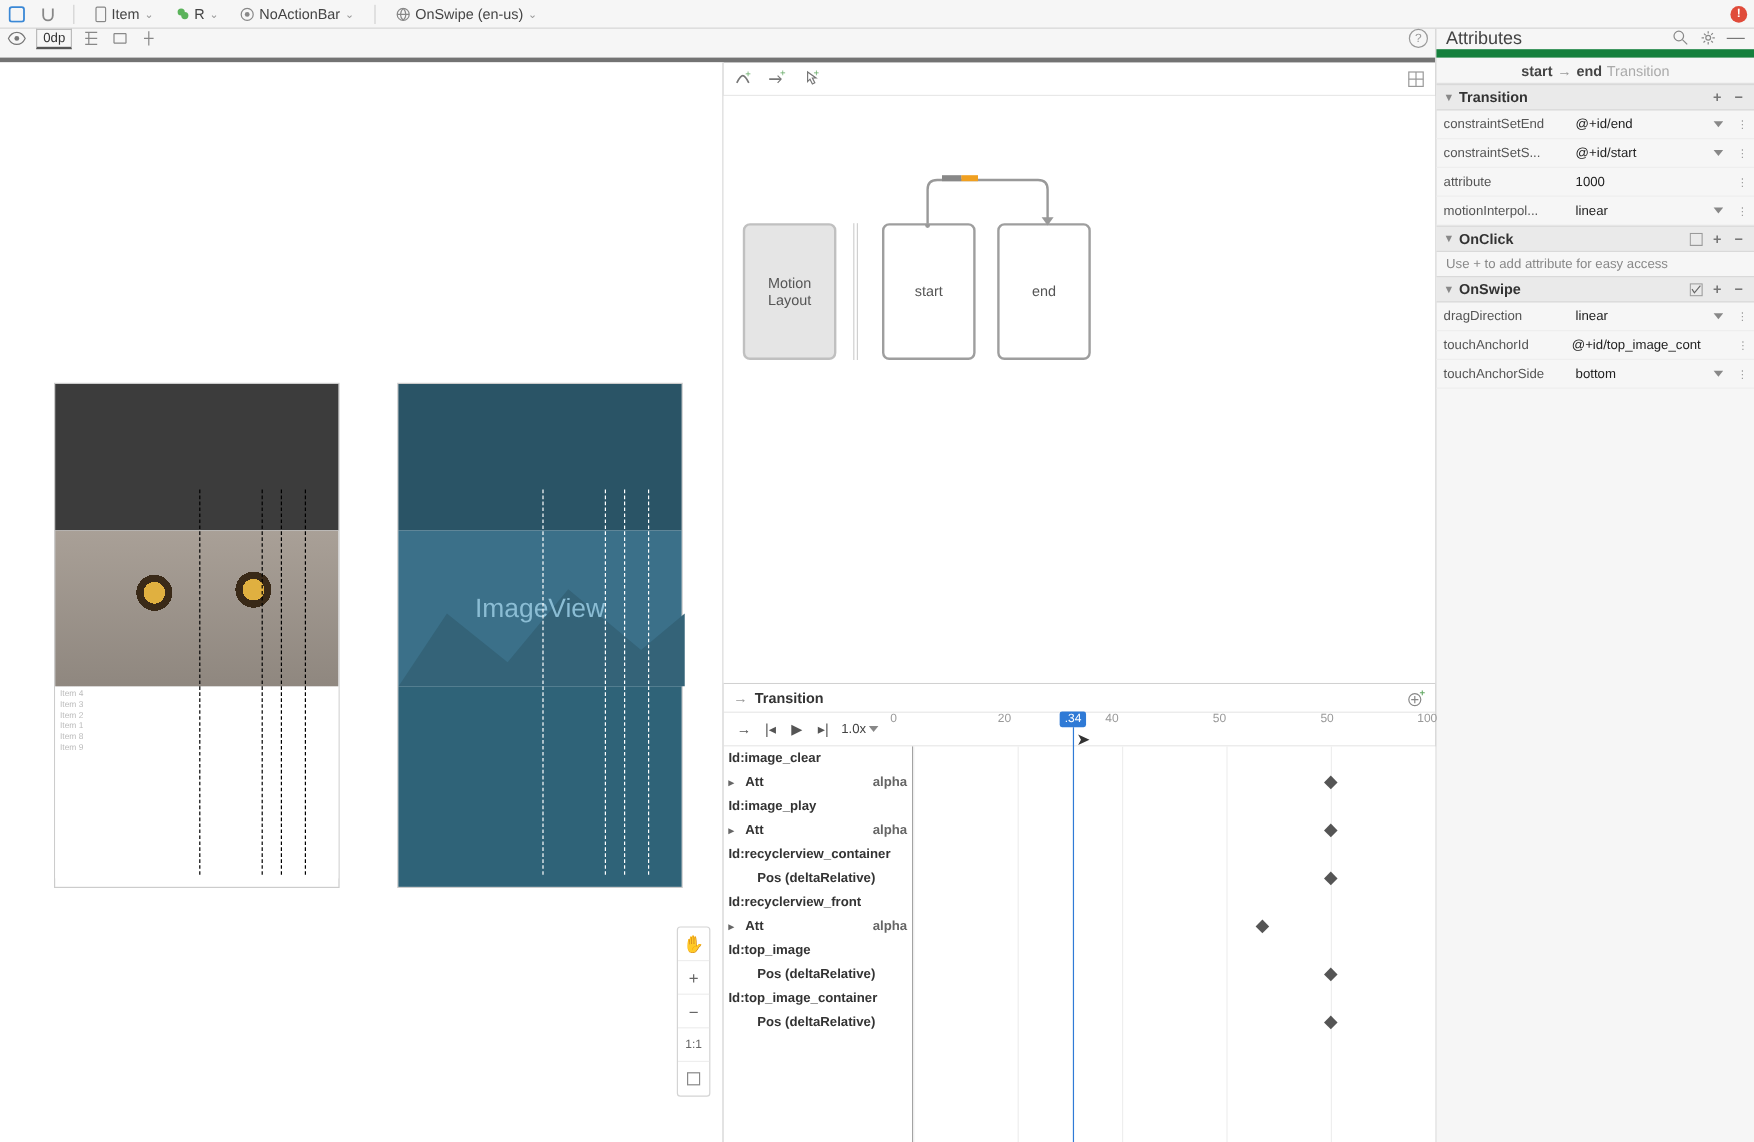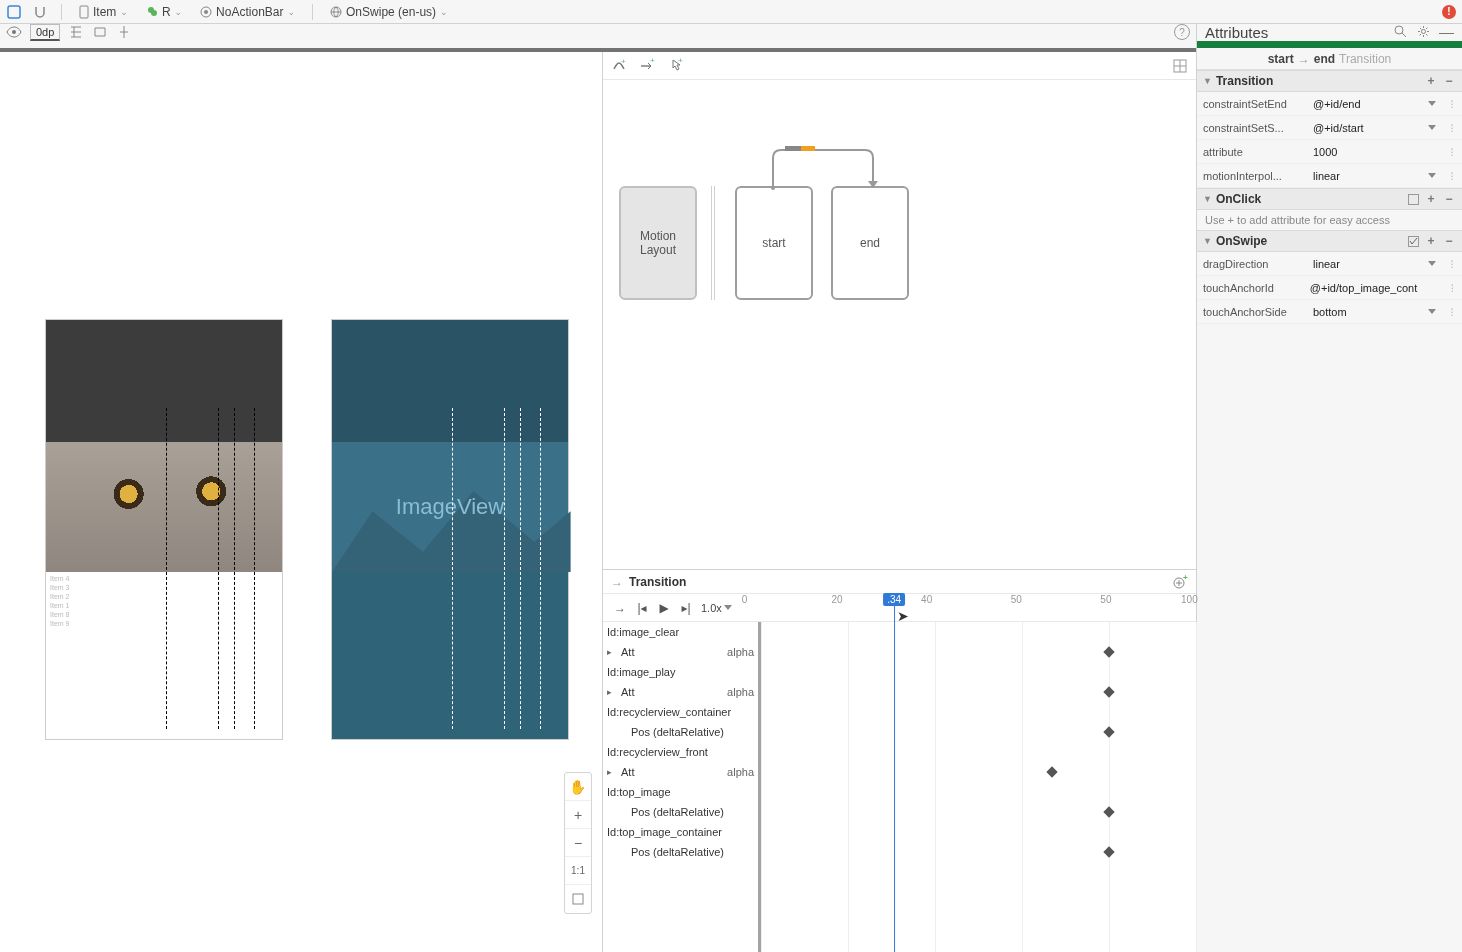--- a/index.html
+++ b/index.html
@@ -50,21 +50,21 @@
 .trans-controls { height: 28px; display: flex; align-items: center; padding: 0 6px; gap: 0; border-bottom: 1px solid #e8e8e8; }
 .tc-icon { width: 22px; height: 16px; display: flex; align-items: center; justify-content: center; color: #555; cursor: pointer; }
 .tc-speed { font-size: 11px; color: #444; margin-left: 4px; display: flex; align-items: center; gap: 2px; }
 .timeline-ruler { position: relative; flex: 1; height: 28px; margin-left: 10px; }
 .ruler-tick { position: absolute; top: 0; font-size: 10px; color: #999; }
 .playhead { position: absolute; top: -1px; transform: translateX(-50%); }
 .playhead-badge { background: #2f7ad6; color: #fff; font-size: 10px; padding: 1px 4px; border-radius: 2px; }
 .playhead-line { width: 1px; height: 380px; background: #2f7ad6; margin: 0 auto; }
 
 .trans-body { flex: 1; display: flex; min-height: 0; position: relative; }
-.trans-tree { width: 158px; border-right: 3px solid #a3a3a3; overflow: hidden; font-size: 11px; }
+.trans-tree { width: 158px; border-right: 1px solid #a3a3a3; overflow: hidden; font-size: 11px; font-weight: bold; }
 .trans-tree .row { height: 20px; display: flex; align-items: center; padding: 0 4px; white-space: nowrap; }
 .trans-tree .row .tri { width: 10px; font-size: 9px; color: #666; }
 .trans-tree .row .lbl { flex: 1; overflow: hidden; text-overflow: ellipsis; }
 .trans-tree .row .val { color: #666; margin-left: 0; }
 .trans-keyframes { flex: 1; position: relative; }
 .kf-grid { position: absolute; inset: 0; }
 .kf-col { position: absolute; top: 0; bottom: 0; width: 1px; background: #eee; }
 .kf-diamond { position: absolute; width: 8px; height: 8px; background: #555; transform: rotate(45deg); }
 .cursor-arrow { position: absolute; font-size: 14px; z-index: 5; }
 

